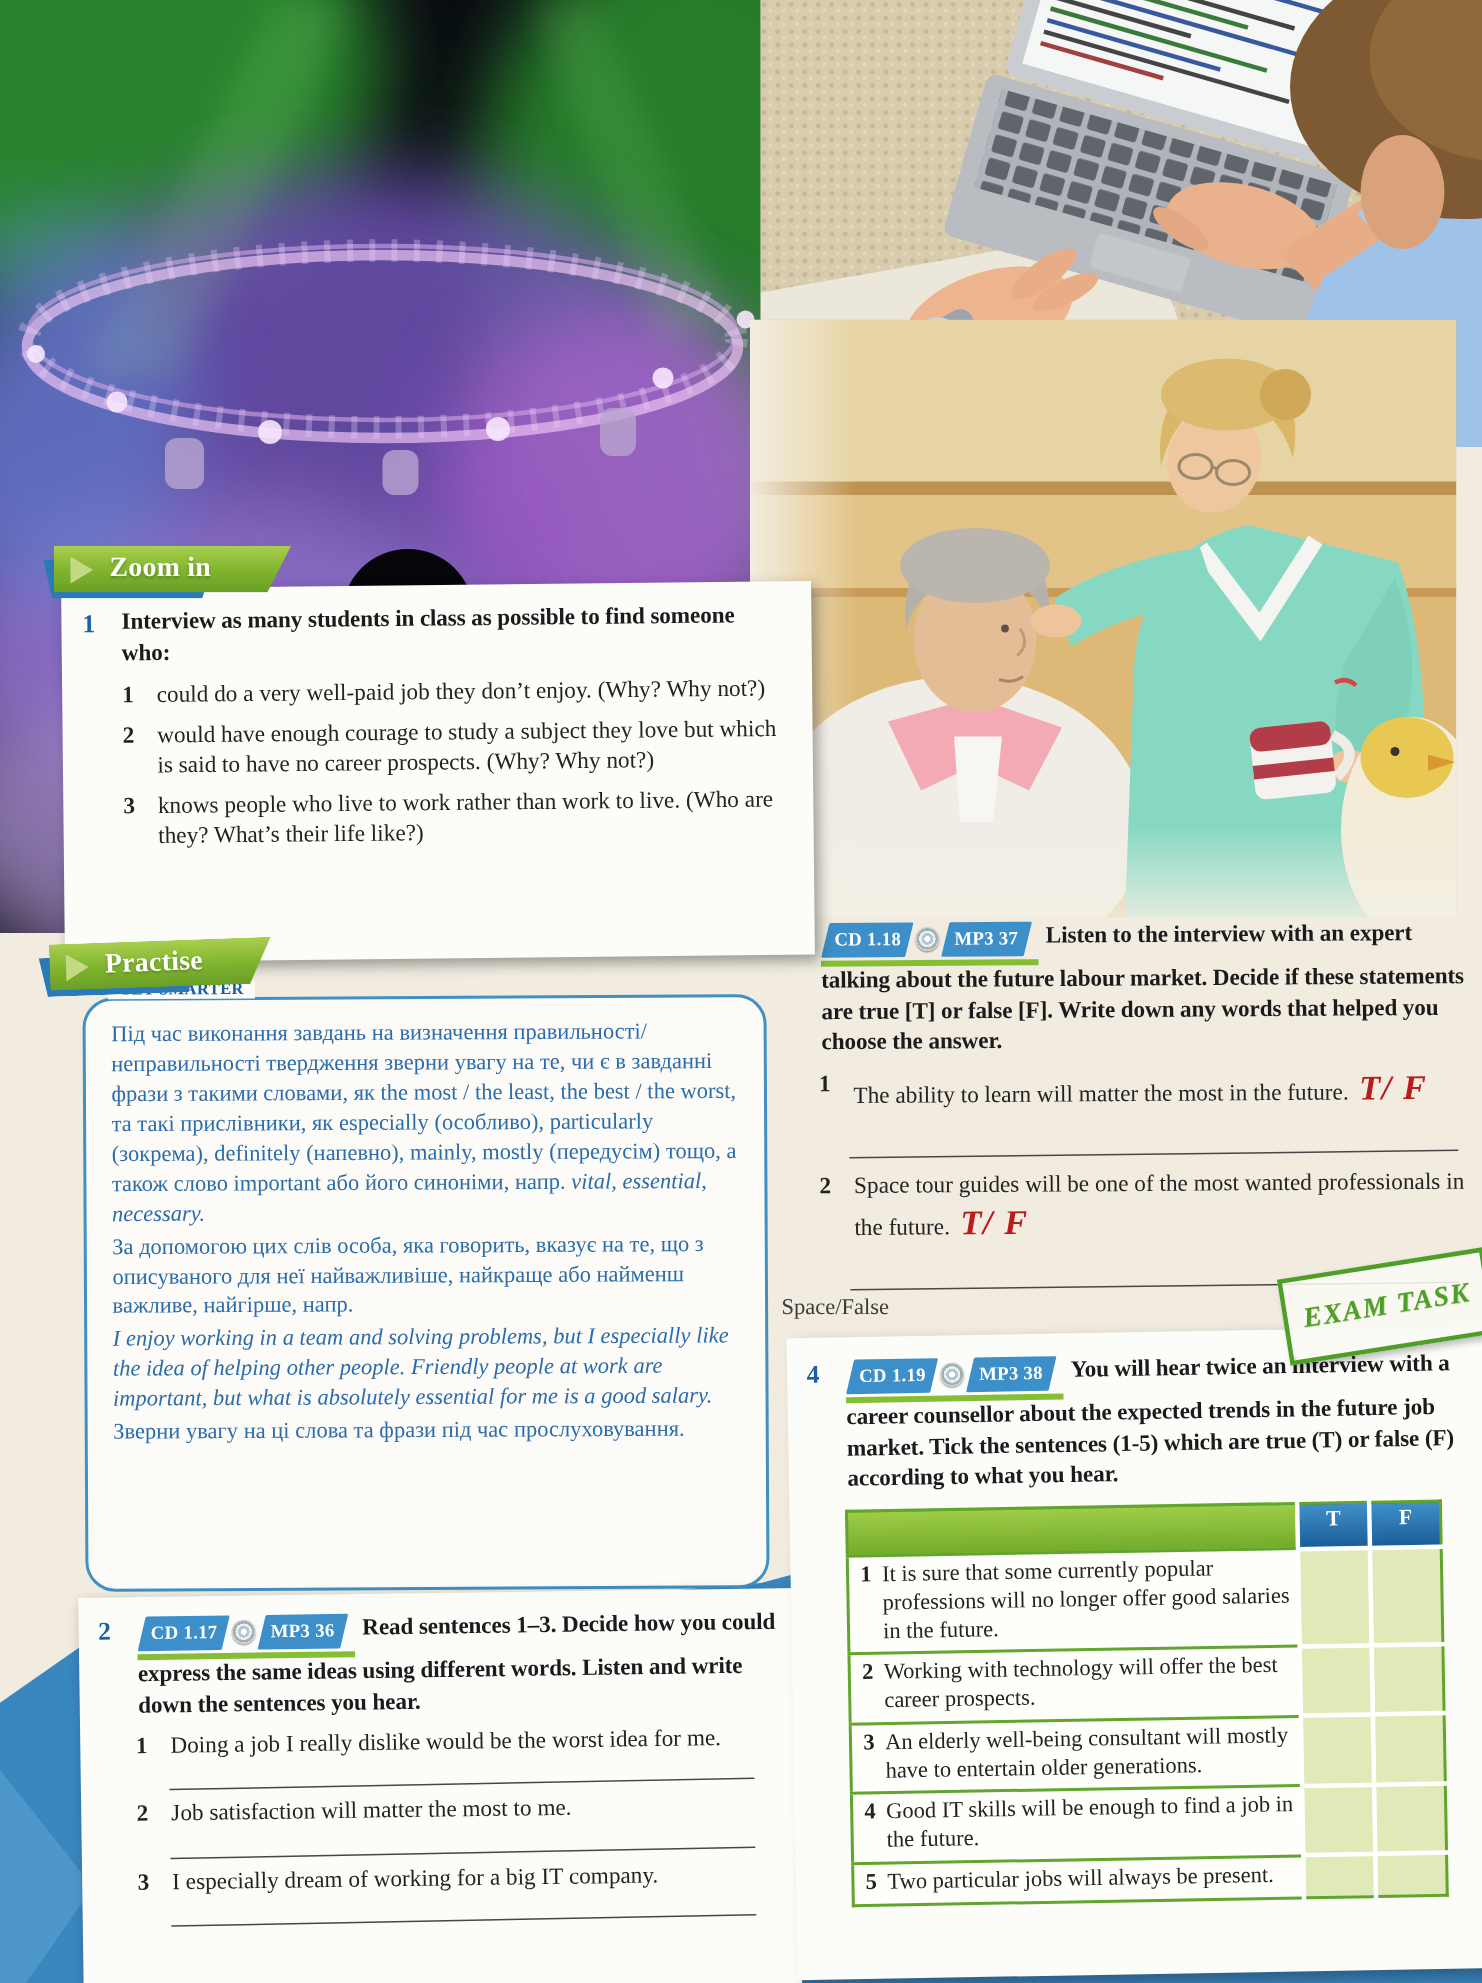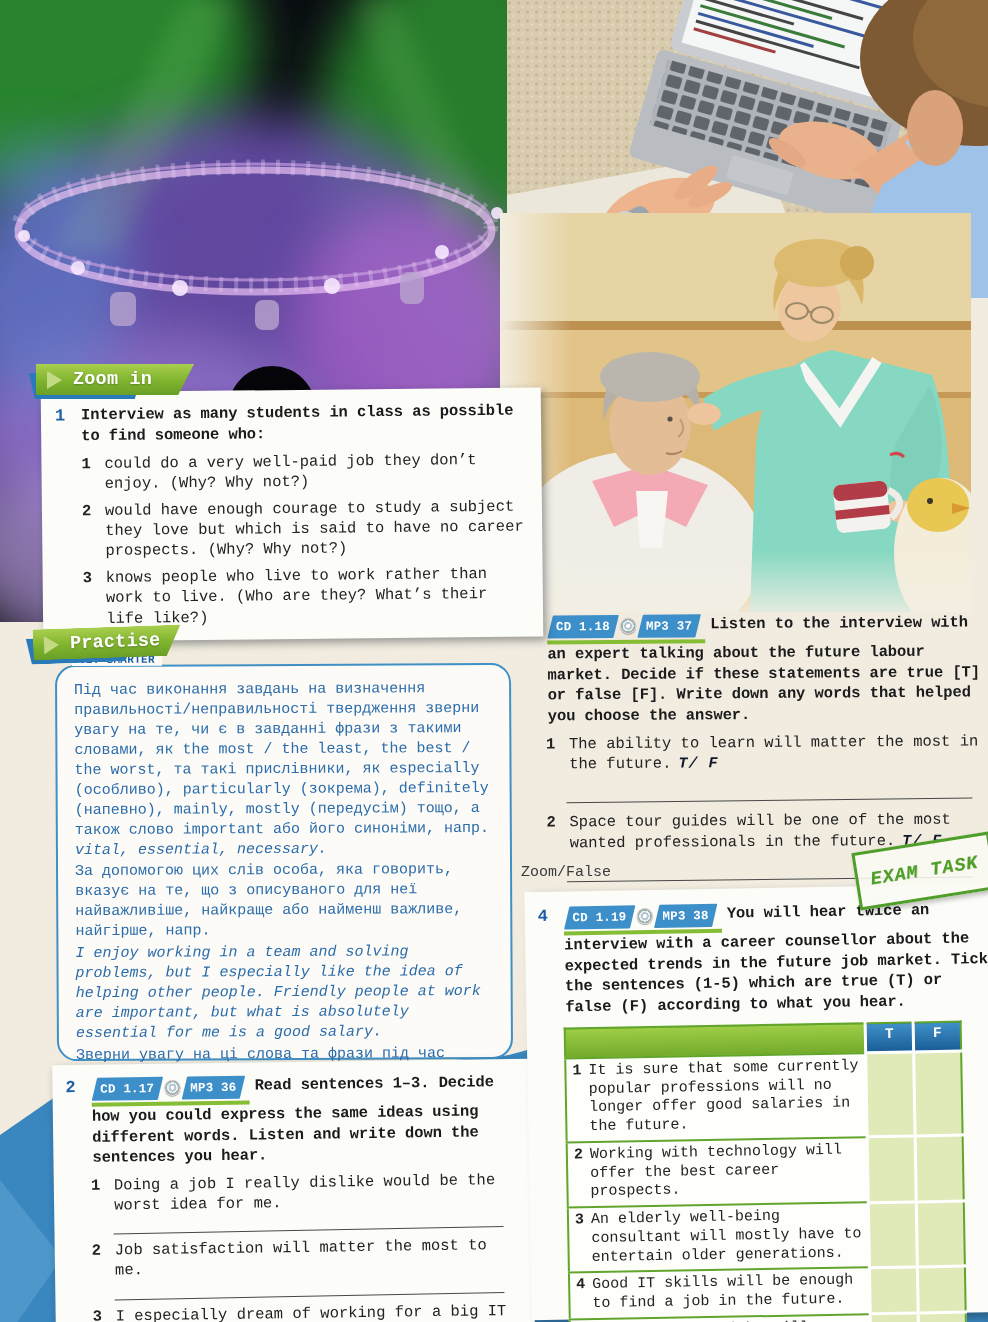--- a/index.html
+++ b/index.html
@@ -1,17 +1,17 @@
 <!DOCTYPE html>
 <html><head>
 <meta charset="utf-8">
 <style>
   html,body{margin:0;padding:0;background:#555;}
   .page{position:relative;width:988px;height:1322px;overflow:hidden;
-        background:#f1ecdf;font-family:Liberation Mono, monospace;
+        background:#f1ecdf;font-family:Liberation Serif, serif;
         -webkit-font-smoothing:antialiased;}
   .abs{position:absolute;}
 
   
   .photo{position:absolute;overflow:hidden;}
 
   
   .blue-left{position:absolute;left:0;top:1055px;width:512px;height:267px;background:#3a86bf;
              clip-path:polygon(0 30%,12% 14%,100% 0,100% 100%,0 100%);}
   .blue-left-hl{position:absolute;left:0;top:1180px;width:62px;height:142px;background:#5ea6d4;opacity:.55;
@@ -46,21 +46,21 @@
   .badges{display:inline-flex;align-items:center;gap:4px;padding:1px 7px 2px 3px;
           border-bottom:4px solid #85bd35;vertical-align:-1px;margin-right:5px;}
   .tag{display:inline-block;background:#3d8fc9;transform:skewX(-14deg);padding:1px 6px;border-radius:1px;}
   .tag > span{display:inline-block;transform:skewX(14deg);color:#fff;font-size:12.5px;font-weight:bold;
           letter-spacing:.2px;white-space:nowrap;}
   .disc{width:16px;height:16px;border-radius:50%;flex:none;
         background:radial-gradient(circle at 50% 50%, #ffffff 0 17%, #b7c6d2 18% 34%, #e7f0f4 35% 48%,
                    #9db5a6 49% 62%, #d9c9df 63% 76%, #8aa0b4 77% 100%);
         box-shadow:0 1px 1px rgba(0,0,0,.35);}
 
-  .tf{color:#0f172a;font-weight:bold;font-style:italic;font-size:15px;margin-left:7px;letter-spacing:1px;white-space:nowrap;}
+  .tf{color:#b91c1c;font-weight:bold;font-style:italic;font-size:23px;margin-left:7px;letter-spacing:1px;white-space:nowrap;}
   .answer-line{border-bottom:1.5px solid #474747;height:13px;}
 
   
   .smart-box{position:absolute;left:56px;top:664px;width:452px;height:392px;background:rgba(253,252,248,.95);
              border:2.5px solid #4090c5;border-radius:20px;transform:rotate(-.3deg);z-index:5;}
   .smart-title{position:absolute;top:-13px;left:15px;background:#fdfcf8;padding:0 7px;
                color:#1b5ca6;font-weight:bold;font-size:11px;letter-spacing:.3px;}
   .smart-body{padding:14px 16px 10px 17px;color:#2b6cab;font-size:15px;line-height:1.33;}
   .smart-body p{margin:0 0 2px 0;}
   .it{font-style:italic;}
@@ -355,21 +355,21 @@
       </div>
       <div class="answer-line" style="width:406px;margin:14px 0 10px 20px;transform:rotate(-.3deg);"></div>
       <div class="item">
         <span class="item-num">2</span>
         <span class="item-text"><span>Space tour guides will be one of the most wanted professionals in the future.</span><span class="tf">T/ F</span></span>
       </div>
       <div class="answer-line" style="width:406px;margin:14px 0 0 20px;transform:rotate(-.3deg);"></div>
     </div>
   </div>
 
-  <span class="tf-label">Zoom/False</span>
+  <span class="tf-label">Space/False</span>
   <div class="stamp">
     <span>EXAM TASK</span>
   </div>
 
   <div class="card" style="left:528px;top:888px;width:452px;height:404px;transform:rotate(-1deg);padding:14px 14px 10px 13px;z-index:7;box-shadow:7px 5px 10px rgba(15,20,30,.38);">
     <div class="ex-header">
       <span class="ex-num">4</span>
       <p class="ex-title">
         <span class="badges">
             <span class="tag"><span>CD 1.19</span></span>

